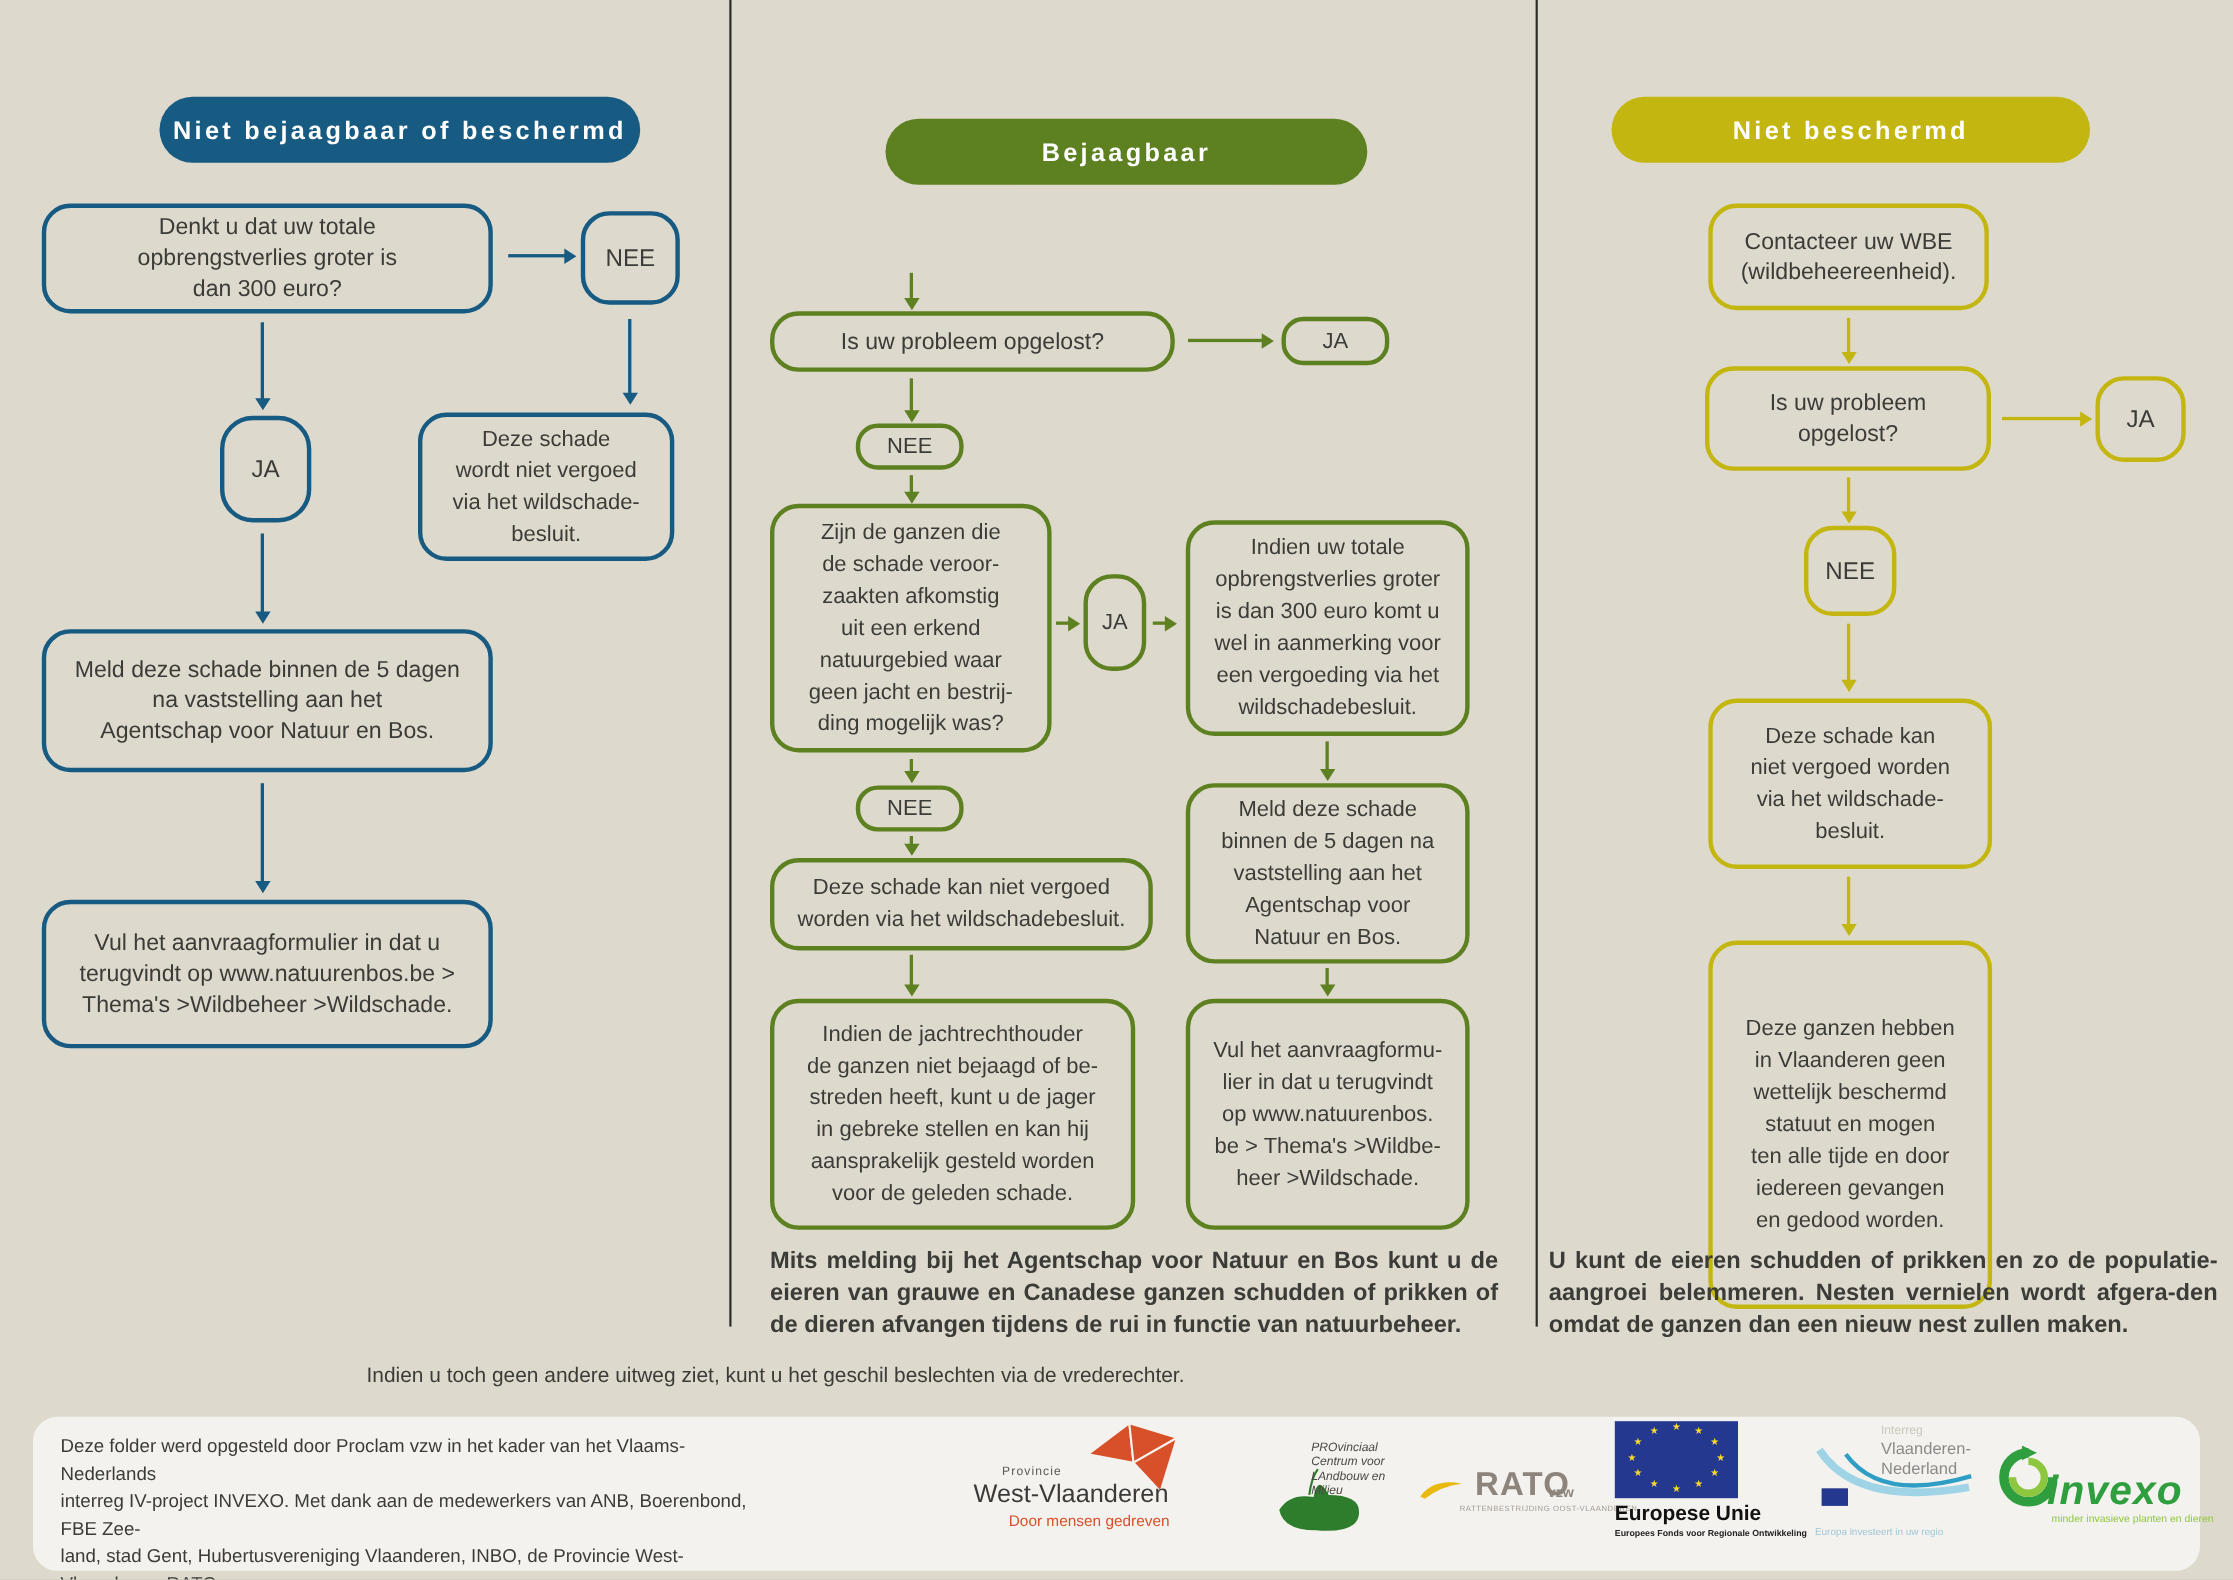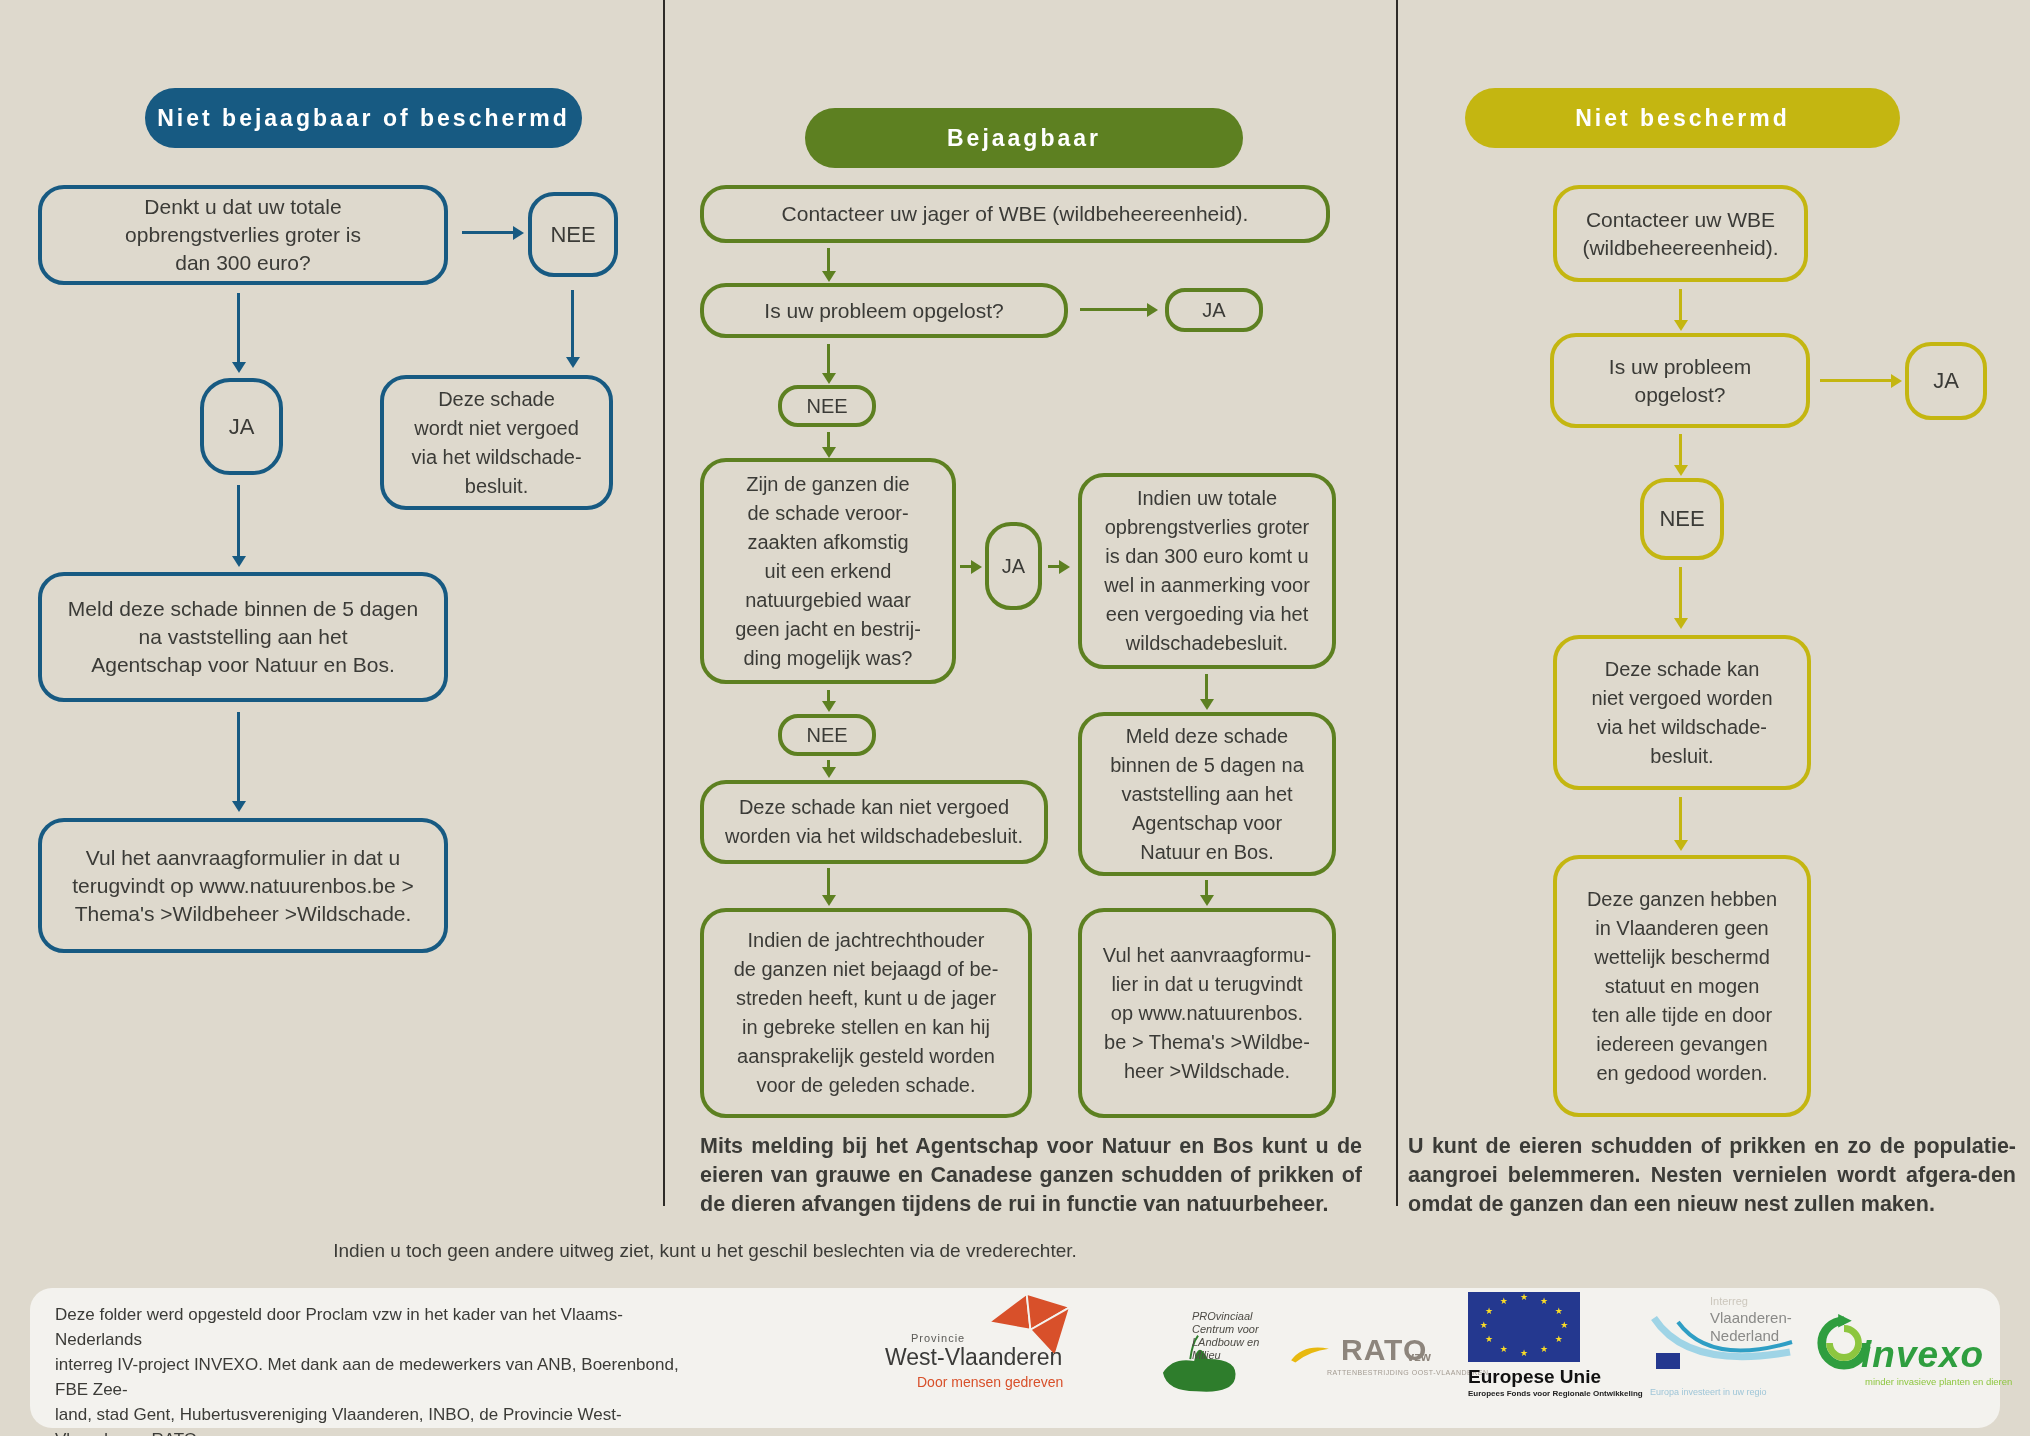--- a/index.html
+++ b/index.html
@@ -99,23 +99,20 @@
   <div class="bx blue t21" style="left:38px;top:818px;width:410px;height:135px;">
     <span>Vul het aanvraagformulier in dat u
 terugvindt op www.natuurenbos.be &gt;
 Thema's &gt;Wildbeheer &gt;Wildschade.</span>
   </div>
 
   <div class="hd hd-green" style="left:805px;top:88px;width:438px;margin-top:20px;">
     <span>Bejaagbaar</span>
   </div>
 
-  <div class="bx green t21" style="left:700px;top:185px;width:630px;height:58px;">
-    <span>Contacteer uw jager of WBE (wildbeheereenheid).</span>
-  </div>
   <div class="av green" style="left:827px;top:248px;height:24px;"></div>
   <div class="bx green t21" style="left:700px;top:283px;width:368px;height:55px;">
     <span>Is uw probleem opgelost?</span>
   </div>
   <div class="ah green" style="left:1080px;top:308px;width:68px;"></div>
   <div class="bx green t20" style="left:1165px;top:288px;width:98px;height:44px;border-radius:20px;">
     <span>JA</span>
   </div>
   <div class="av green" style="left:827px;top:344px;height:30px;"></div>
   <div class="bx green t20" style="left:778px;top:385px;width:98px;height:42px;border-radius:20px;">
@@ -202,21 +199,21 @@
     <span>NEE</span>
   </div>
   <div class="av yellow" style="left:1679px;top:567px;height:52px;"></div>
   <div class="bx yellow t20" style="left:1553px;top:635px;width:258px;height:155px;">
     <span>Deze schade kan
 niet vergoed worden
 via het wildschade-
 besluit.</span>
   </div>
   <div class="av yellow" style="left:1679px;top:797px;height:44px;"></div>
-  <div class="bx yellow t20" style="left:1553px;top:855px;width:258px;height:262px;">
+  <div class="bx yellow t20" style="left:1553px;top:855px;width:258px;height:335px;">
     <span>Deze ganzen hebben
 in Vlaanderen geen
 wettelijk beschermd
 statuut en mogen
 ten alle tijde en door
 iedereen gevangen
 en gedood worden.</span>
   </div>
   <div class="note" style="left:1408px;top:1132px;width:608px;">U kunt de eieren schudden of prikken en zo de populatie-aangroei belemmeren. Nesten vernielen wordt afgera-den omdat de ganzen dan een nieuw nest zullen maken.</div>
 

